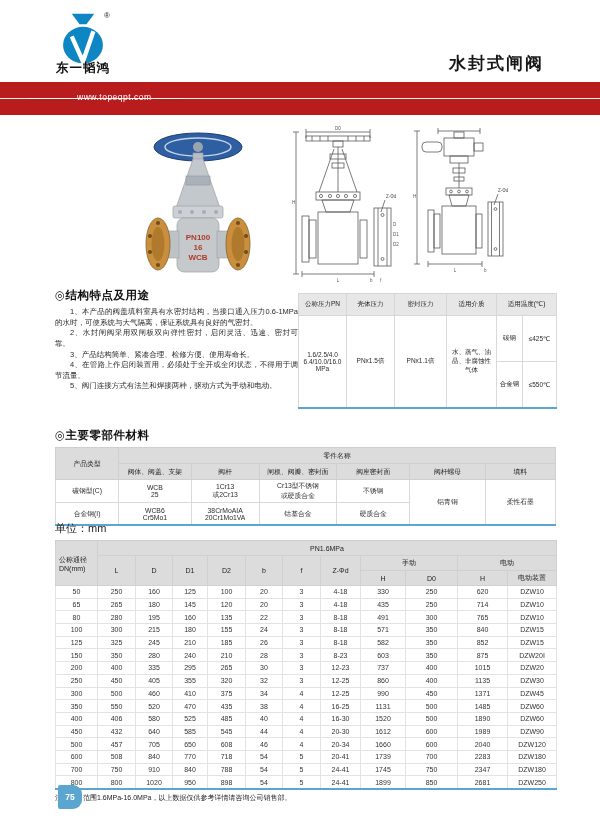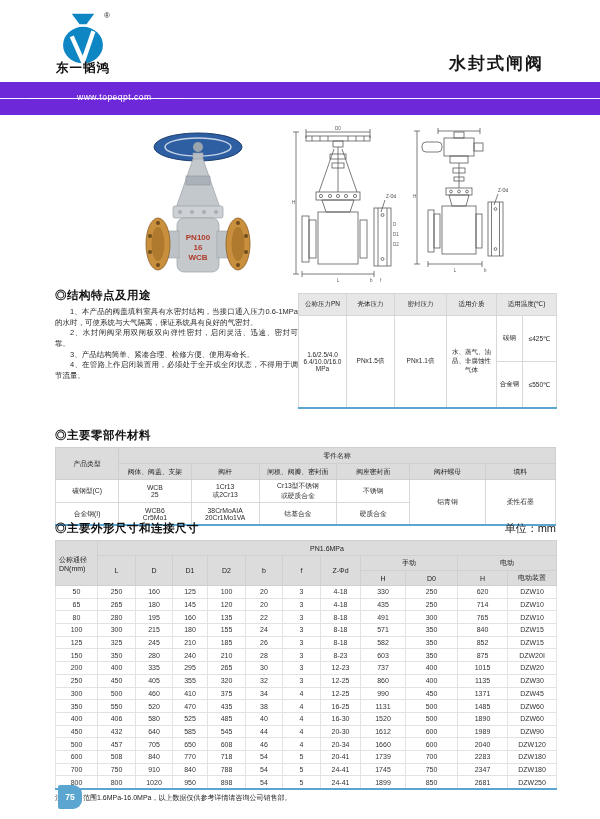--- a/index.html
+++ b/index.html
@@ -8,35 +8,35 @@
 
   
   .logo-svg{position:absolute;left:57px;top:13px;width:52px;height:52px;}
   .reg-mark{position:absolute;left:104px;top:11px;font-size:8px;color:#222;}
   .brand-name{position:absolute;left:44px;top:60px;width:78px;text-align:center;
               font-size:12.5px;font-weight:bold;letter-spacing:1px;color:#111;}
   .page-title{position:absolute;right:40px;top:36px;margin:16px;font-size:17px;
               font-weight:bold;letter-spacing:2px;color:#161616;}
 
   
-  .blue-bar{position:absolute;left:0;top:82px;width:600px;height:33px;background:#6d28d9;}
+  .blue-bar{position:absolute;left:0;top:82px;width:600px;height:33px;background:#b91c1c;}
   .bar-hairline{position:absolute;left:0;top:16px;width:600px;height:1px;background:rgba(255,255,255,.95);}
   .site-row{position:absolute;left:28px;top:12px;display:flex;align-items:center;gap:5px;color:#fff;}
   .site-dash{height:1px;background:#fff;}
   .site-dash.l{width:44px;} .site-dash.r{width:26px;}
   .site-url{font-size:8.5px;letter-spacing:.5px;line-height:9px;transform:translateY(-1px);}
 
   
   .fig{position:absolute;top:126px;}
   .fig.photo{left:135px;} .fig.manual{left:288px;} .fig.electric{left:410px;}
   .lineart{stroke:#5a5a5a;stroke-width:.8;fill:none;}
   .dimtext{font-size:4.5px;fill:#555;font-family:"Liberation Sans",sans-serif;}
 
   
-  .sec-h{margin:0;font-size:11.5px;font-weight:bold;color:#101010;letter-spacing:.5px;font-family:Liberation Serif, serif;}
+  .sec-h{margin:0;font-size:11.5px;font-weight:bold;color:#101010;letter-spacing:.5px;}
 
   
   .features{position:absolute;left:55px;top:288px;width:243px;}
   .features p{margin:0;font-size:7.5px;line-height:1.42;text-indent:2em;
               text-align:justify;color:#2a2a2a;}
   .features .sec-h{margin-bottom:4px;}
 
   
   table{border-collapse:collapse;table-layout:fixed;}
   th,td{border:1px solid #d9d9d9;font-weight:normal;text-align:center;vertical-align:middle;
@@ -221,20 +221,21 @@
     <text class="dimtext" x="74" y="146">b</text>
   </svg>
 
   <section class="features">
     <h2 class="sec-h">◎结构特点及用途</h2>
     <div>
         <p>1、本产品的阀盖填料室具有水密封结构，当接口通入压力0.6-1MPa的水时，可使系统与大气隔离，保证系统具有良好的气密封。</p>
         <p>2、水封闸阀采用双闸板双向弹性密封，启闭灵活、迅速、密封可靠。</p>
         <p>3、产品结构简单、紧凑合理、检修方便、使用寿命长。</p>
         <p>4、在管路上作启闭装置用，必须处于全开或全闭状态，不得用于调节流量。</p>
+        <p>5、阀门连接方式有法兰和焊接两种，驱动方式为手动和电动。</p>
       </div>
   </section>
 
   <section class="perf">
     <table class="blue-bottom">
       <colgroup>
           <col style="width:48px">
           <col style="width:48px">
           <col style="width:52px">
           <col style="width:50px">
@@ -312,21 +313,20 @@
 20Cr1Mo1VA</td>
         <td>钴基合金</td>
         <td>硬质合金</td>
       </tr>
     </tbody>
       </table>
   </section>
 
   <section class="dims">
     <div class="dims-headrow">
-      <h2 class="sec-h">◎主要外形尺寸和连接尺寸</h2>
       <span class="unit-label">单位：mm</span>
     </div>
     <table class="blue-bottom">
       <colgroup>
         <col style="width:42px">
           <col style="width:38px">
           <col style="width:37px">
           <col style="width:35px">
         <col style="width:38px">
           <col style="width:37px">

